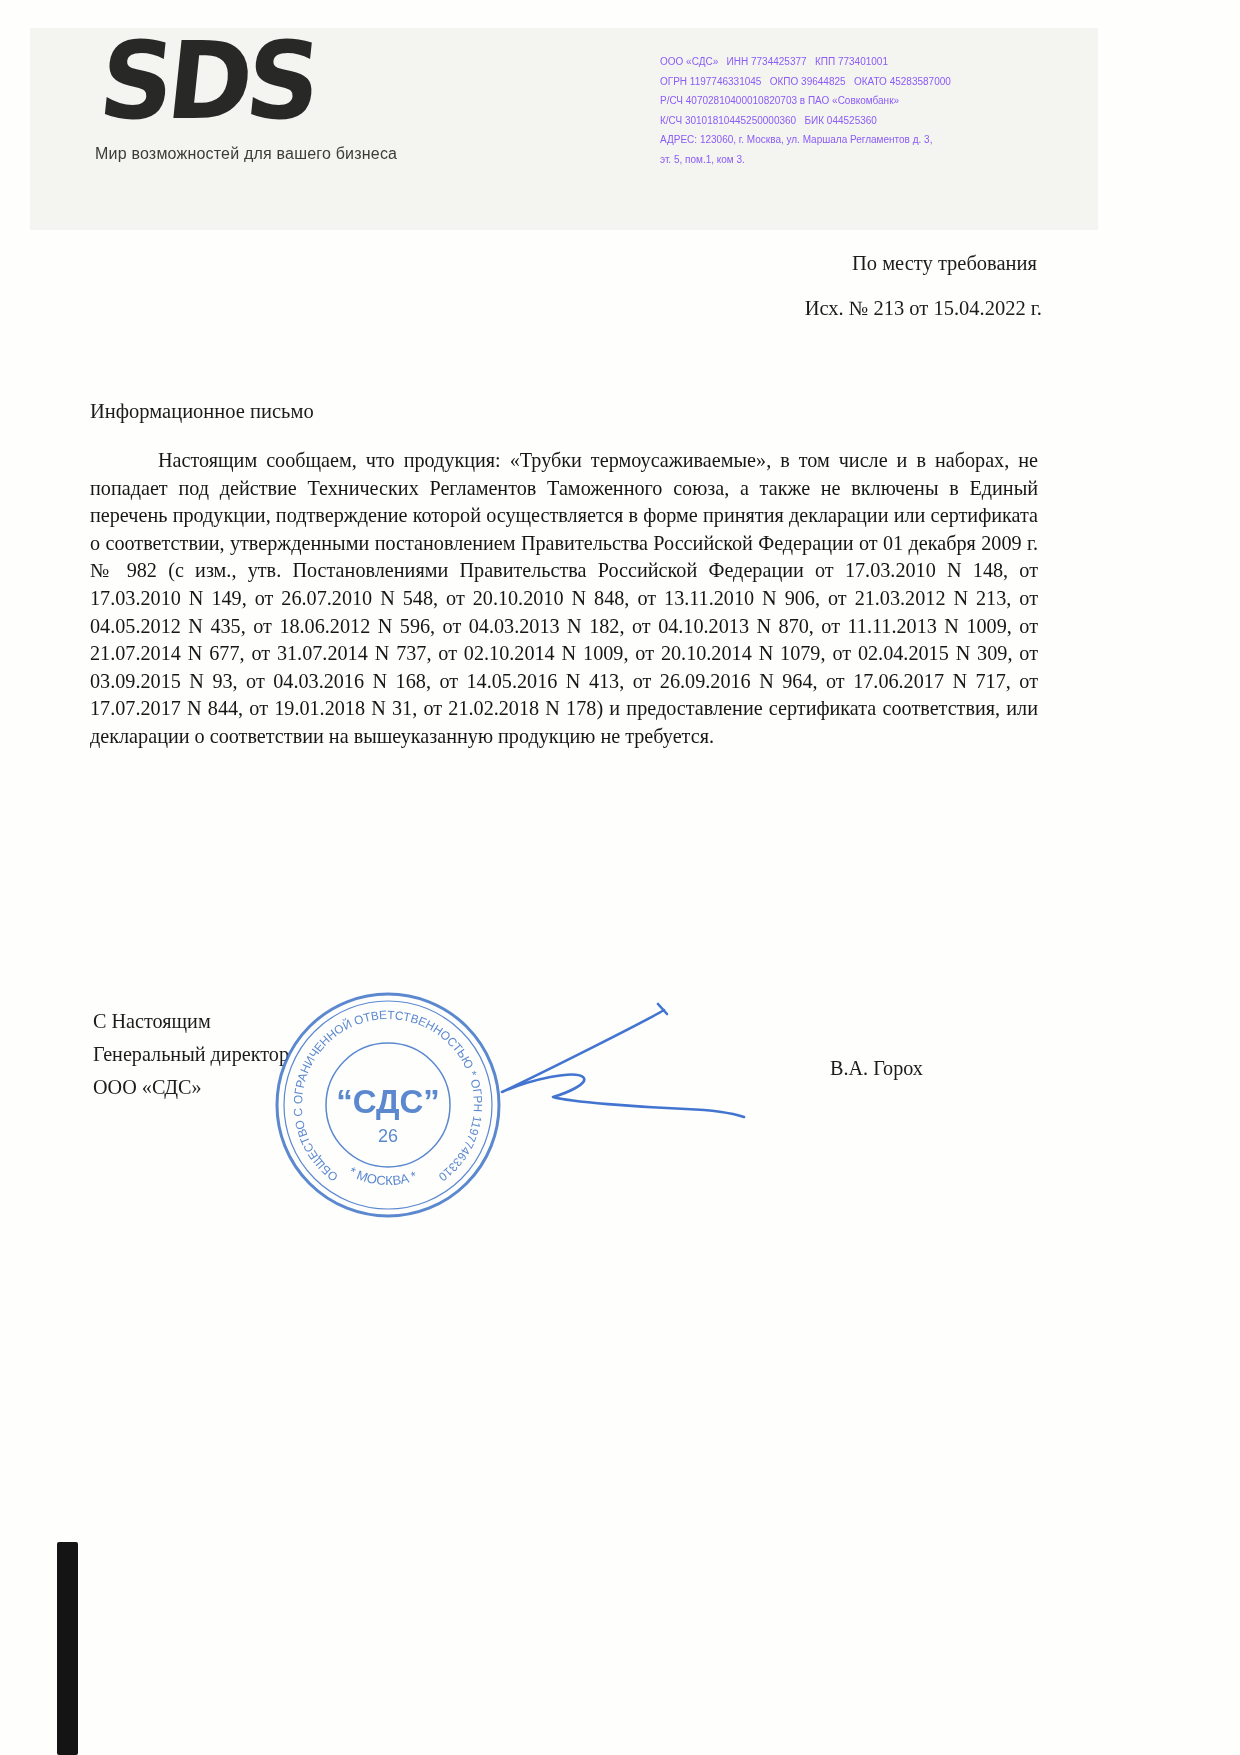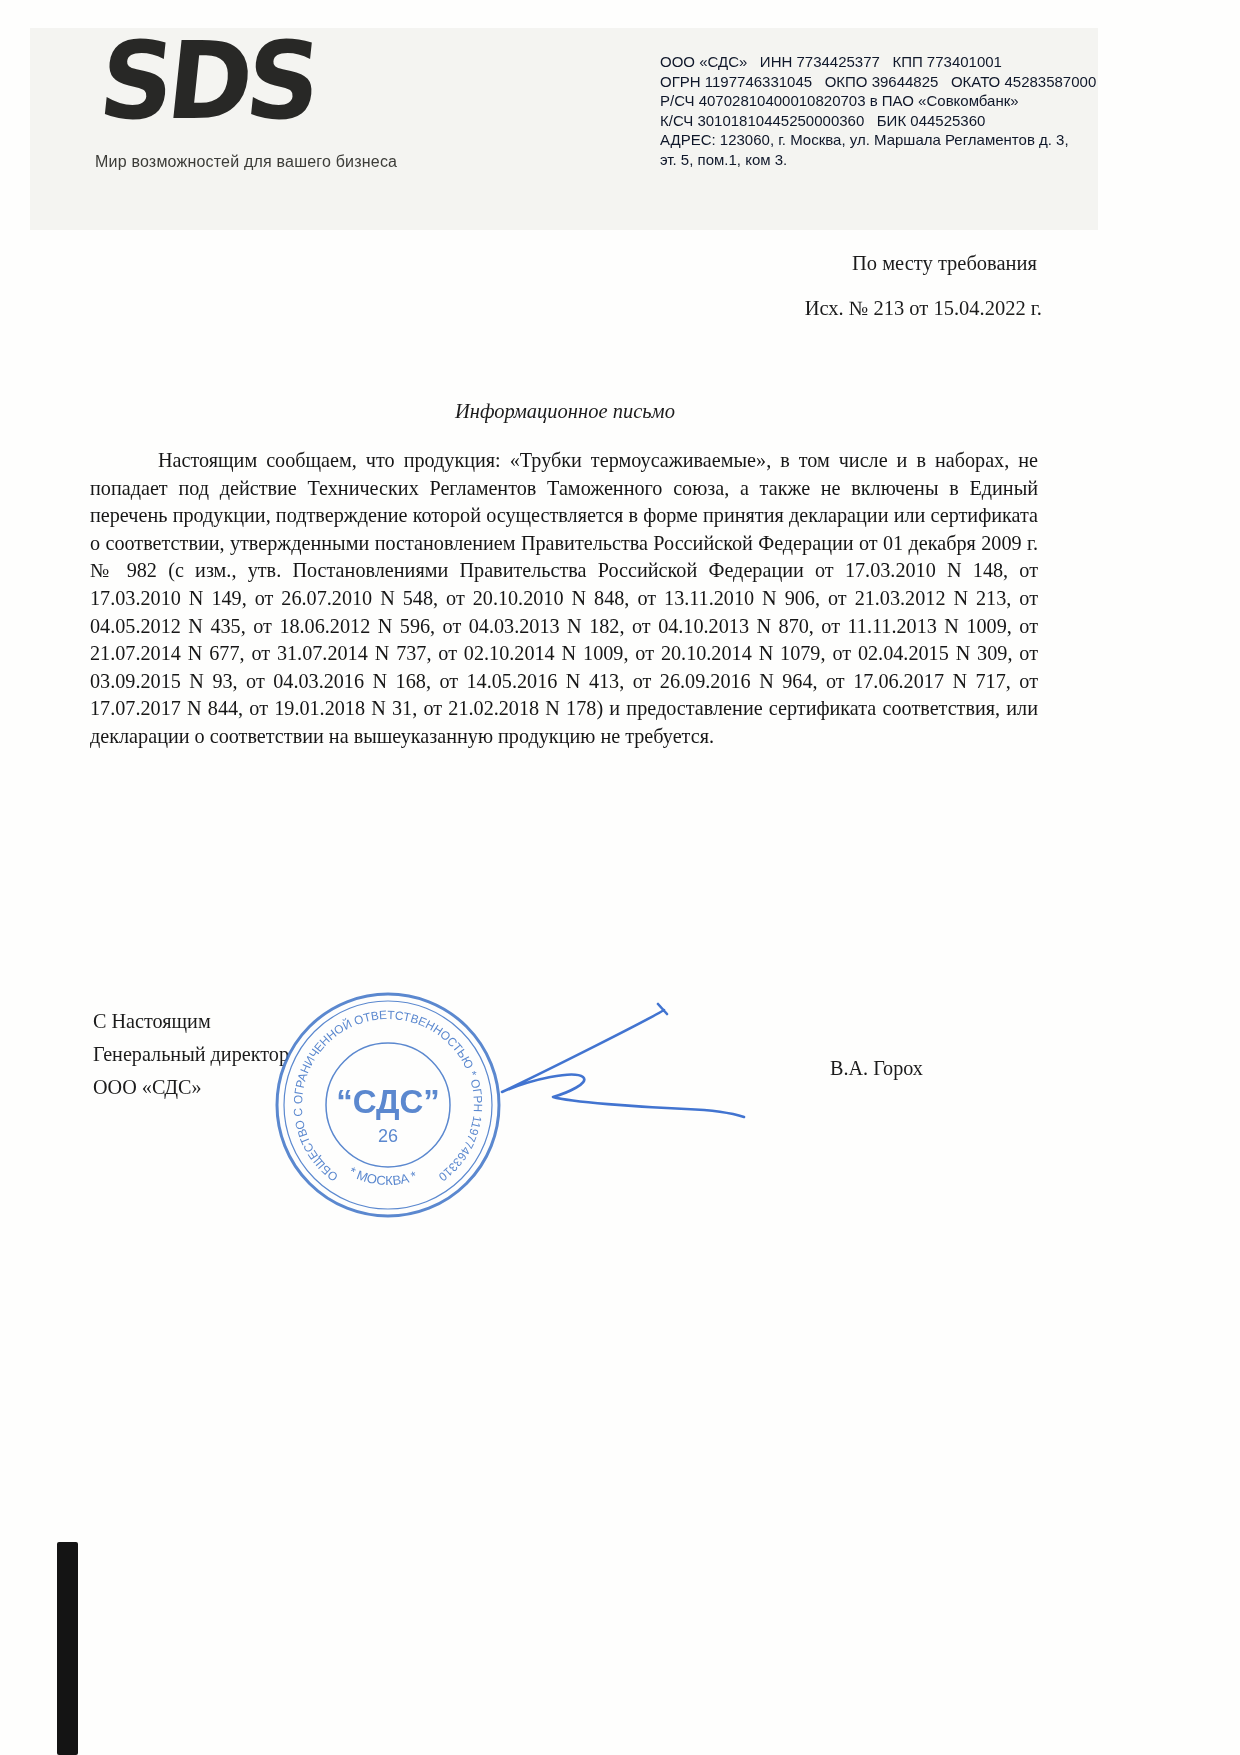--- a/index.html
+++ b/index.html
@@ -26,51 +26,49 @@
     font-family: "DejaVu Sans", sans-serif;
     font-weight: bold;
     font-size: 102px;
     line-height: 0.95;
     letter-spacing: -6px;
     color: #282826;
     transform: skewX(-6deg) scaleY(1.05);
     transform-origin: left bottom;
   }
   .tagline {
-    margin-top: 20px;
+    margin-top: 12px;
     font-family: "Liberation Sans", sans-serif;
     font-size: 16px;
     color: #3c3c38;
     letter-spacing: 0.2px;
   }
   .company-details {
     position: absolute;
     left: 630px; top: 24px;
     font-family: "Liberation Sans", sans-serif;
-    font-size: 15px;
+    font-size: 10px;
     line-height: 19.5px;
-    color: #0f172a;
+    color: #8b5cf6;
   }
   .addressee {
     position: absolute;
     right: 203px; top: 252px;
     font-size: 20.5px;
   }
   .ref-number {
     position: absolute;
     right: 198px; top: 297px;
     font-size: 20.5px;
   }
   .letter-title {
     position: absolute;
     left: 90px; top: 400px;
     width: 950px;
-    text-align: center;
     font-size: 20.5px;
-    font-style: italic;
   }
   .body-p {
     position: absolute;
     left: 90px;
     width: 948px;
     font-size: 20.2px;
     line-height: 27.6px;
     color: #161616;
   }
   .body-p1 { top: 447px; text-align: justify; text-indent: 68px; }

